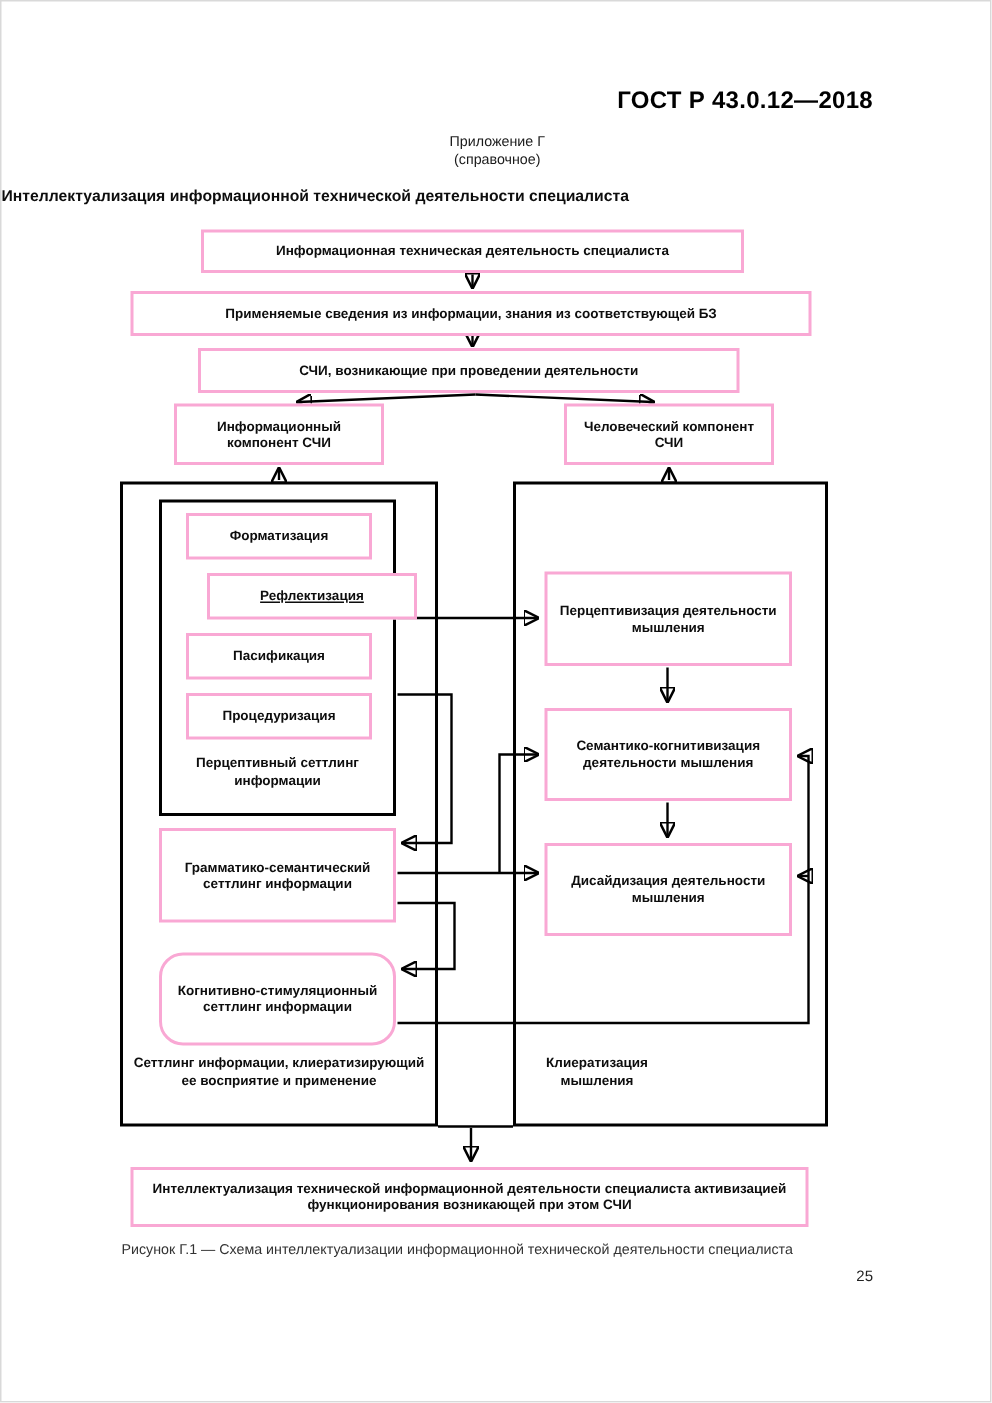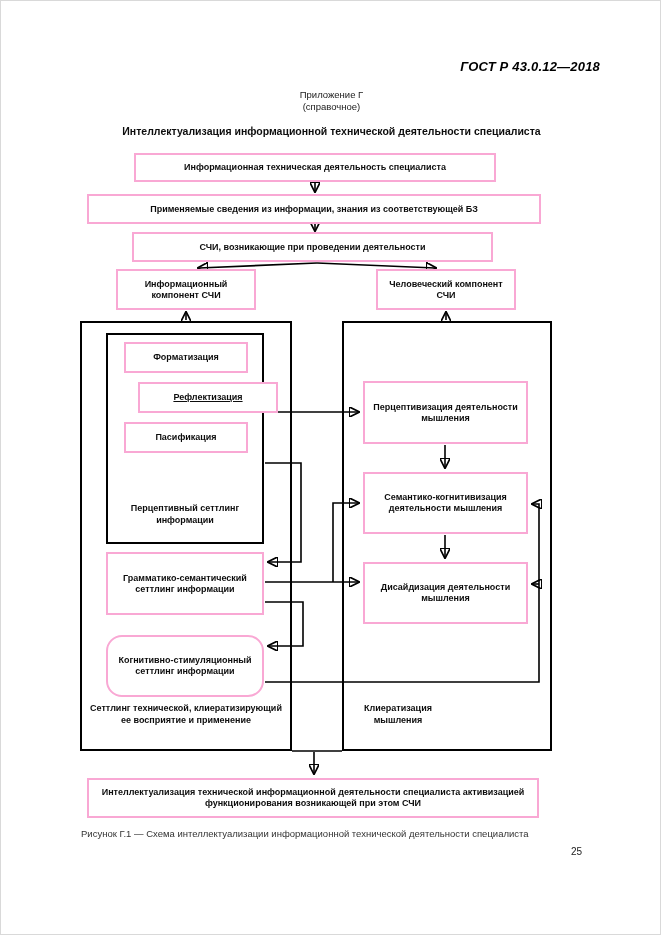--- a/index.html
+++ b/index.html
@@ -2,23 +2,23 @@
 <html><head>
 <meta charset="utf-8">
 <style>
   html,body{margin:0;padding:0;background:#f2f2f2;}
   .page{
     position:relative;width:661px;height:935px;background:#ffffff;
     border:1px solid #d9d9d9;box-sizing:border-box;overflow:hidden;
     font-family:"Liberation Sans", sans-serif;color:#000;
   }
   .abs{position:absolute;box-sizing:border-box;}
-  .gost{top:58px;right:60px;font-size:13px;font-weight:bold;letter-spacing:.2px;font-style:italic;}
+  .gost{top:58px;right:78px;font-size:16px;font-weight:bold;letter-spacing:.2px;}
   .annex{top:88px;left:0;width:661px;text-align:center;font-size:9.5px;line-height:12px;color:#1a1a1a;}
-  .doc-title{top:124px;left:0;width:661px;text-align:center;font-size:10.5px;font-weight:bold;color:#0d0d0d;}
+  .doc-title{top:124px;left:0;width:661px;font-size:10.5px;font-weight:bold;color:#0d0d0d;}
   .box{
     border:2px solid #f9a8d4;background:#fff;
     display:flex;align-items:center;justify-content:center;text-align:center;
     font-size:9px;font-weight:bold;line-height:11px;padding:1px 6px;color:#0d0d0d;
   }
   .container{border:2px solid #000;background:transparent;}
   .dlabel{
     text-align:center;font-size:9px;font-weight:bold;line-height:12px;color:#0d0d0d;
   }
   .connectors{top:0;left:0;width:661px;height:935px;pointer-events:none;}
@@ -85,25 +85,26 @@
   <div class="abs box" style="left:375px;top:268px;width:140px;height:41px;">Человеческий компонент СЧИ</div>
 
   <div class="abs container" style="left:79px;top:320px;width:212px;height:430px;"></div>
 
   <div class="abs container" style="left:341px;top:320px;width:210px;height:430px;"></div>
 
   <div class="abs container" style="left:105px;top:332px;width:158px;height:211px;"></div>
   <div class="abs box" style="left:123px;top:341px;width:124px;height:31px;">Форматизация</div>
   <div class="abs box" style="left:137px;top:381px;width:140px;height:31px;text-decoration:underline;">Рефлектизация</div>
   <div class="abs box" style="left:123px;top:421px;width:124px;height:31px;">Пасификация</div>
+  <div class="abs box" style="left:123px;top:461px;width:124px;height:31px;">Процедуризация</div>
   <div class="abs dlabel" style="left:107px;top:501px;width:154px;">Перцептивный сеттлинг информации</div>
 
   <div class="abs box" style="left:105px;top:551px;width:158px;height:63px;">Грамматико-семантический сеттлинг информации</div>
   <div class="abs box" style="left:105px;top:634px;width:158px;height:62px;border-radius:16px;">Когнитивно-стимуляционный сеттлинг информации</div>
-  <div class="abs dlabel" style="left:84px;top:701px;width:202px;">Сеттлинг технической, клиератизирующий ее восприятие и применение</div>
+  <div class="abs dlabel" style="left:84px;top:701px;width:202px;">Сеттлинг информации, клиератизирующий ее восприятие и применение</div>
 
   <div class="abs box" style="left:362px;top:380px;width:165px;height:63px;">Перцептивизация деятельности мышления</div>
   <div class="abs box" style="left:362px;top:471px;width:165px;height:62px;">Семантико-когнитивизация деятельности мышления</div>
   <div class="abs box" style="left:362px;top:561px;width:165px;height:62px;">Дисайдизация деятельности мышления</div>
   <div class="abs dlabel" style="left:345px;top:701px;width:104px;">Клиератизация мышления</div>
 
   <div class="abs box" style="left:86px;top:777px;width:452px;height:40px;">Интеллектуализация технической информационной деятельности специалиста активизацией функционирования возникающей при этом СЧИ</div>
 
   <div class="abs caption">Рисунок Г.1 — Схема интеллектуализации информационной технической деятельности специалиста</div>
   <div class="abs pagenum">25</div>

